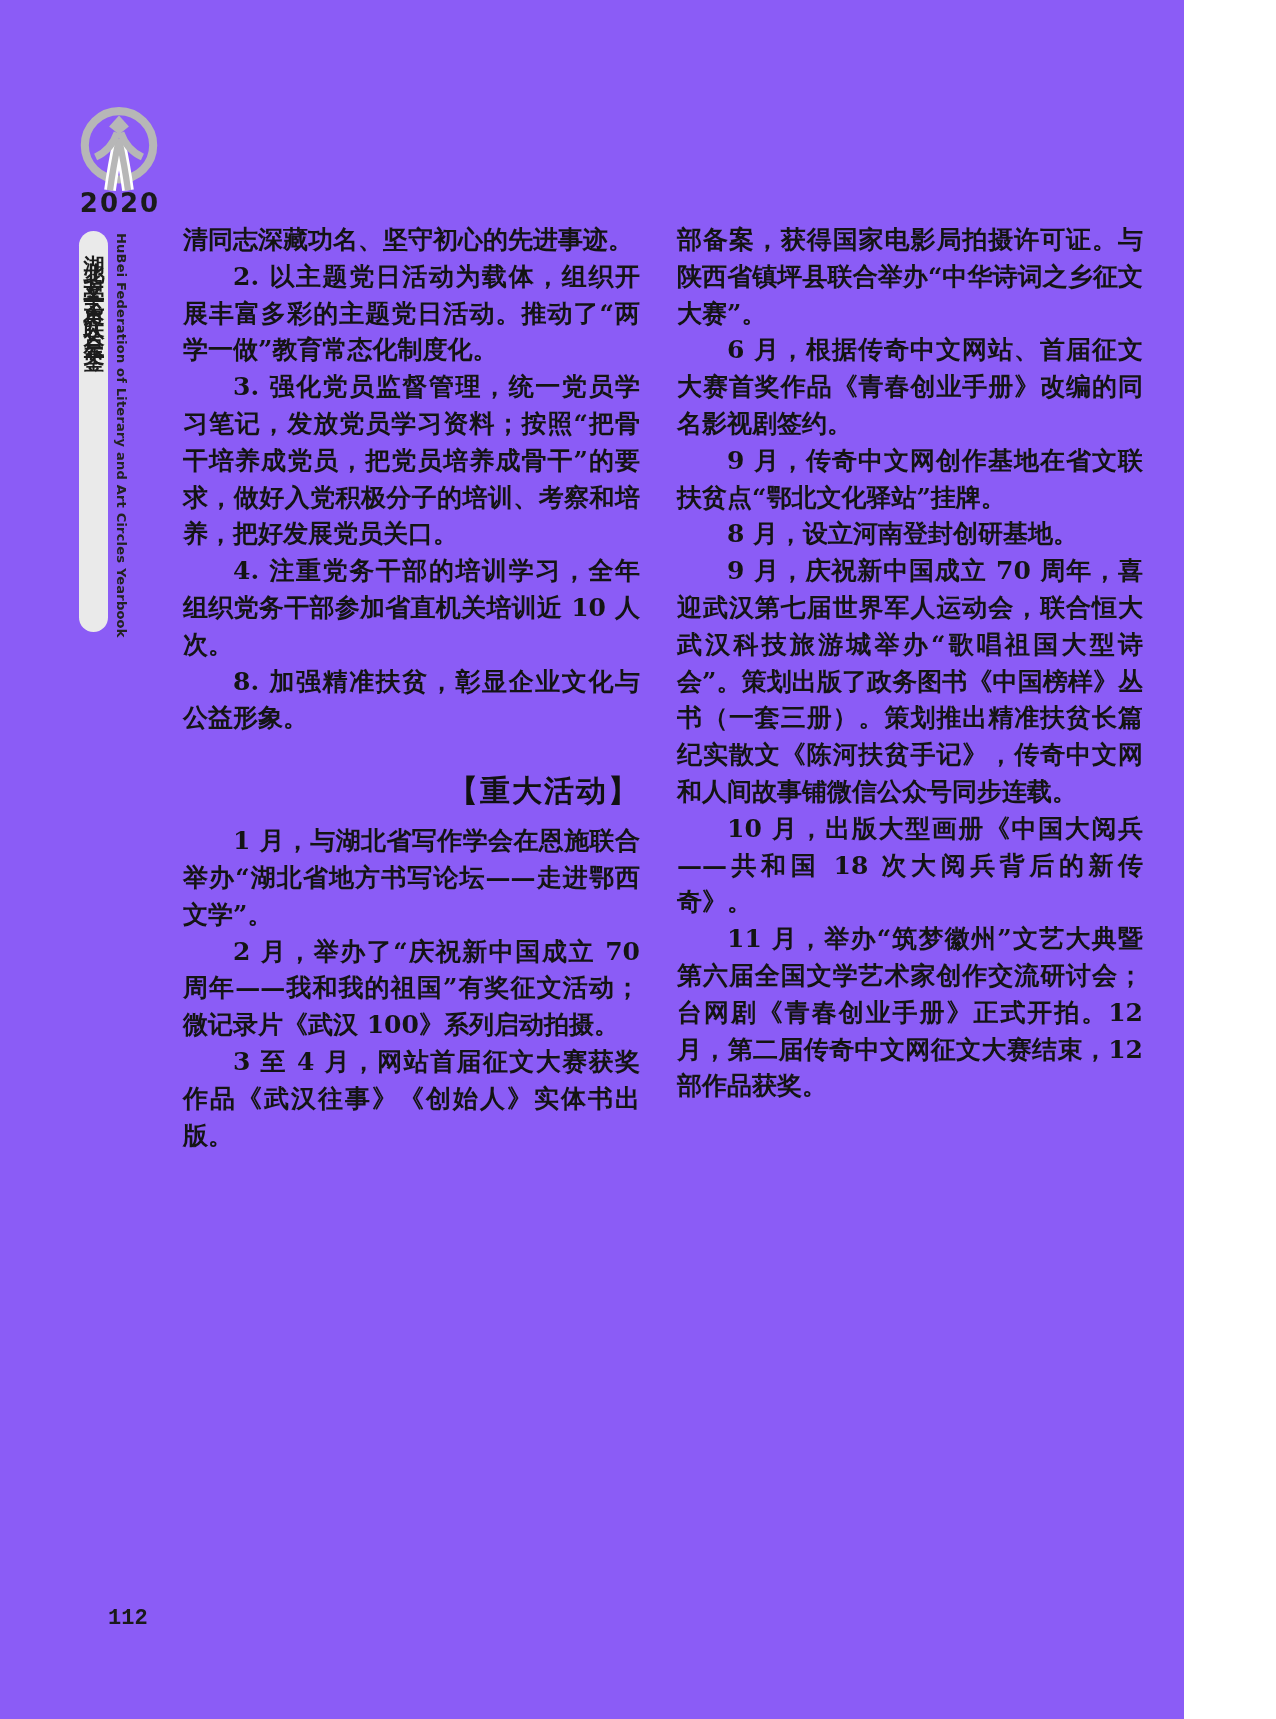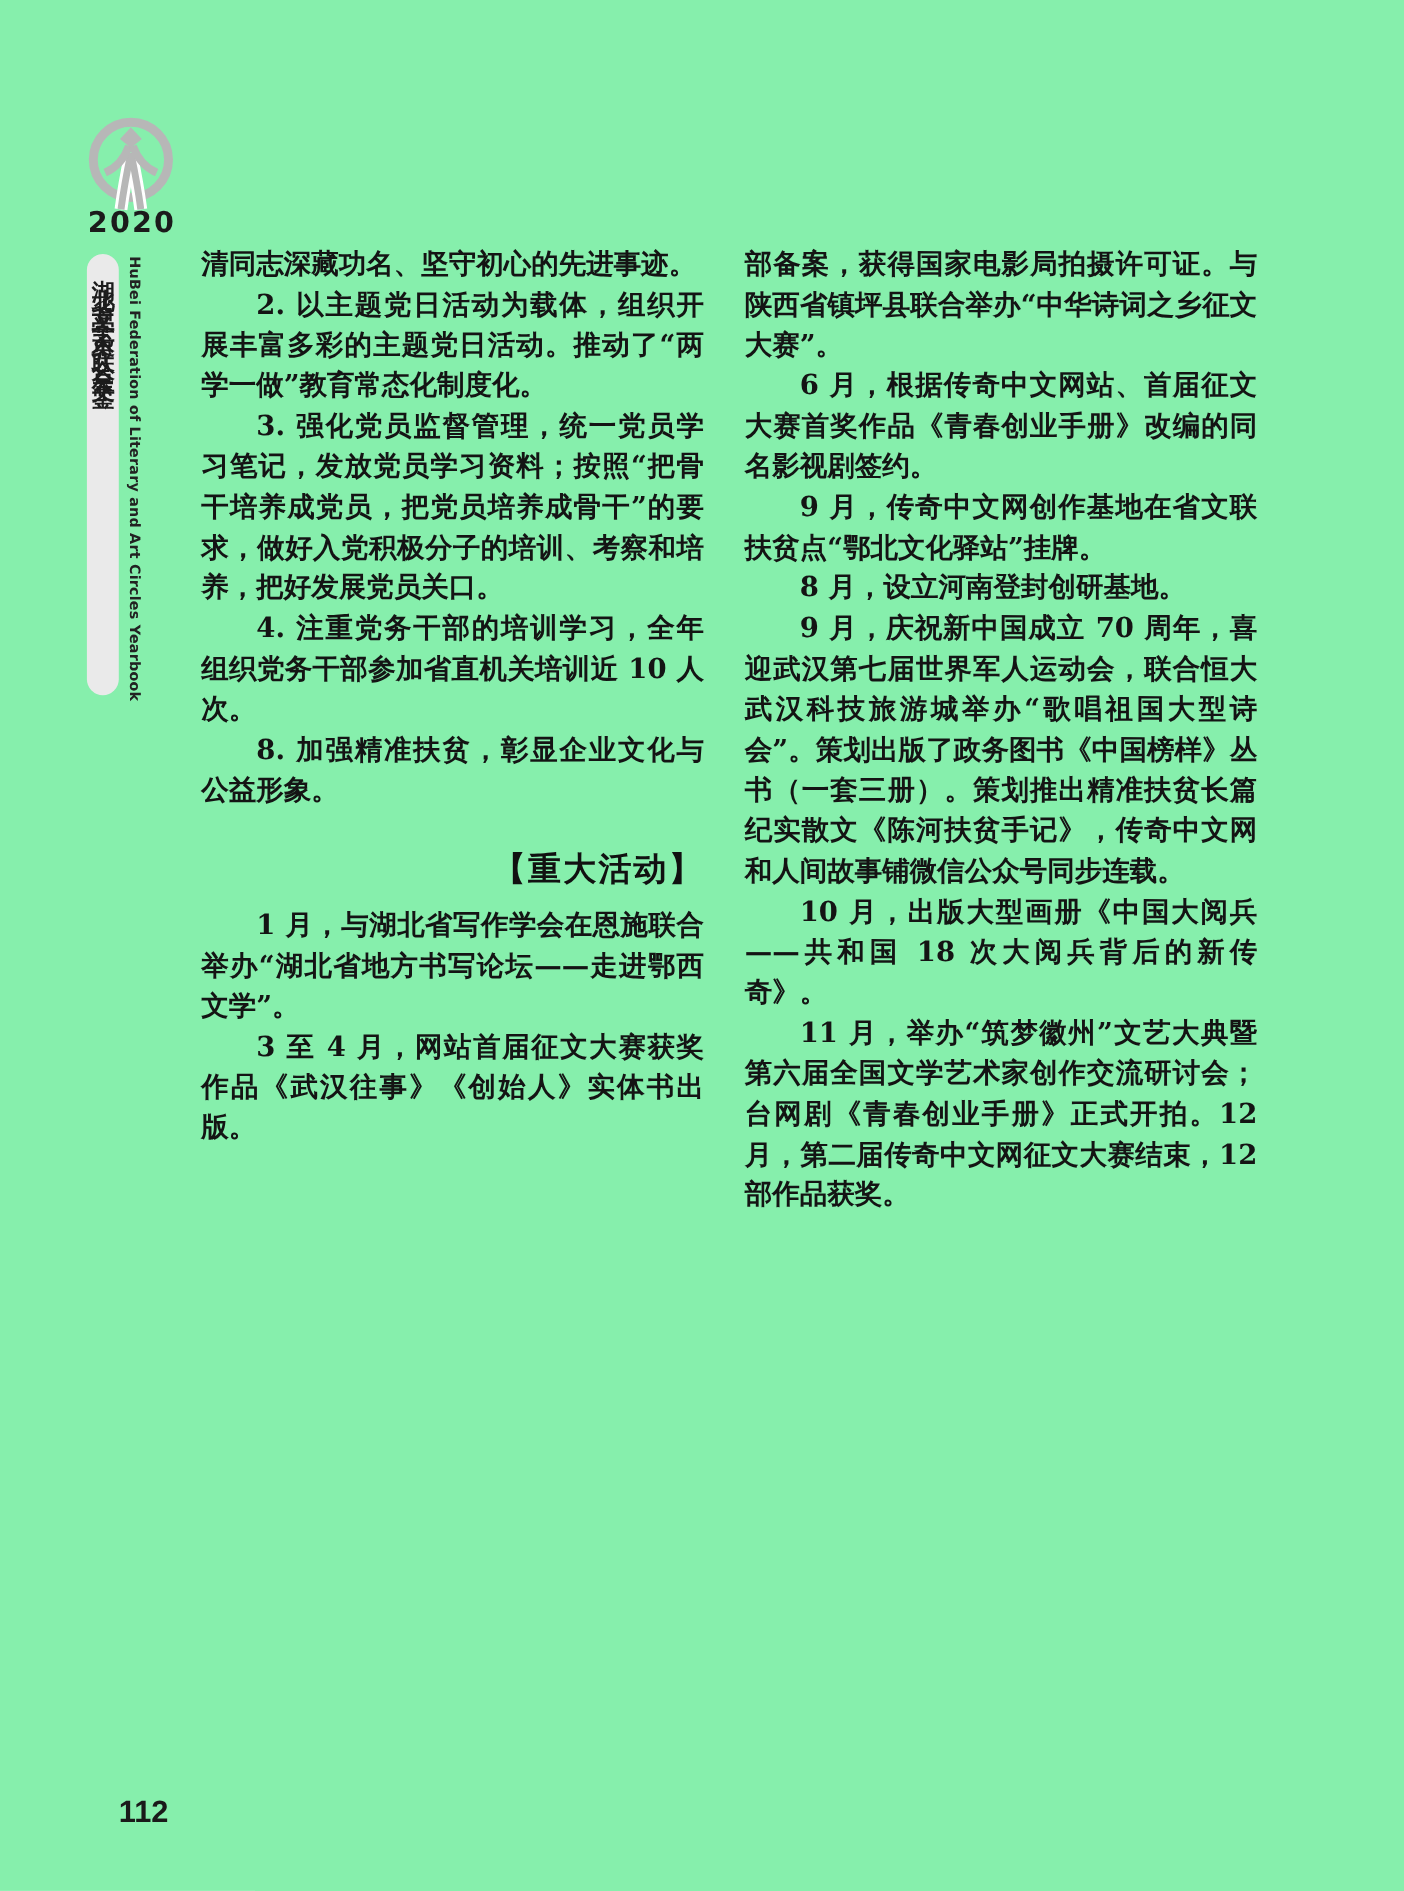--- a/index.html
+++ b/index.html
@@ -1,20 +1,20 @@
 <!DOCTYPE html>
 <html><head>
 <meta charset="utf-8">
 <style>
   html, body { margin: 0; padding: 0; background: #ffffff; }
   .page {
     position: relative;
-    width: 1276px;
+    width: 1184px;
     height: 1719px;
-    background: #86efac;
+    background: #8b5cf6;
     font-family: "DejaVu Serif", serif;
     color: #161616;
     overflow: hidden;
   }
 
   
   .logo-box {
     position: absolute;
     left: 74px;
     top: 103px;
@@ -94,25 +94,24 @@
     text-align: right;
     margin: 34px 0 12px 0;
     color: #111111;
   }
 
   
   .page-number {
     position: absolute;
     left: 108px;
     top: 1606px;
-    font-family: Liberation Sans, sans-serif;
+    font-family: Liberation Mono, monospace;
     font-weight: bold;
-    font-size: 28px;
+    font-size: 22px;
     color: #1a1a1a;
-    margin-top: 25px;
   }
 </style>
 </head>
 <body>
 
 <div class="page">
 
   <div class="logo-box">
     <svg viewBox="0 0 100 100" width="90" height="90" aria-hidden="true">
       <g fill="none" stroke-linecap="butt">
@@ -135,20 +134,21 @@
   <div class="sidebar-en">HuBei Federation of Literary and Art Circles Yearbook</div>
 
   <div class="col col-left">
       <p class="para flush">清同志深藏功名、坚守初心的先进事迹。</p>
       <p class="para indent">2. 以主题党日活动为载体，组织开展丰富多彩的主题党日活动。推动了“两学一做”教育常态化制度化。</p>
       <p class="para indent">3. 强化党员监督管理，统一党员学习笔记，发放党员学习资料；按照“把骨干培养成党员，把党员培养成骨干”的要求，做好入党积极分子的培训、考察和培养，把好发展党员关口。</p>
       <p class="para indent">4. 注重党务干部的培训学习，全年组织党务干部参加省直机关培训近 10 人次。</p>
       <p class="para indent">8. 加强精准扶贫，彰显企业文化与公益形象。</p>
       <p class="para heading">【重大活动】</p>
       <p class="para indent">1 月，与湖北省写作学会在恩施联合举办“湖北省地方书写论坛——走进鄂西文学”。</p>
+      <p class="para indent">2 月，举办了“庆祝新中国成立 70 周年——我和我的祖国”有奖征文活动；微记录片《武汉 100》系列启动拍摄。</p>
       <p class="para indent">3 至 4 月，网站首届征文大赛获奖作品《武汉往事》《创始人》实体书出版。</p>
     </div>
 
   <div class="col col-right">
       <p class="para flush">部备案，获得国家电影局拍摄许可证。与陕西省镇坪县联合举办“中华诗词之乡征文大赛”。</p>
       <p class="para indent">6 月，根据传奇中文网站、首届征文大赛首奖作品《青春创业手册》改编的同名影视剧签约。</p>
       <p class="para indent">9 月，传奇中文网创作基地在省文联扶贫点“鄂北文化驿站”挂牌。</p>
       <p class="para indent">8 月，设立河南登封创研基地。</p>
       <p class="para indent">9 月，庆祝新中国成立 70 周年，喜迎武汉第七届世界军人运动会，联合恒大武汉科技旅游城举办“歌唱祖国大型诗会”。策划出版了政务图书《中国榜样》丛书（一套三册）。策划推出精准扶贫长篇纪实散文《陈河扶贫手记》，传奇中文网和人间故事铺微信公众号同步连载。</p>
       <p class="para indent">10 月，出版大型画册《中国大阅兵——共和国 18 次大阅兵背后的新传奇》。</p>

